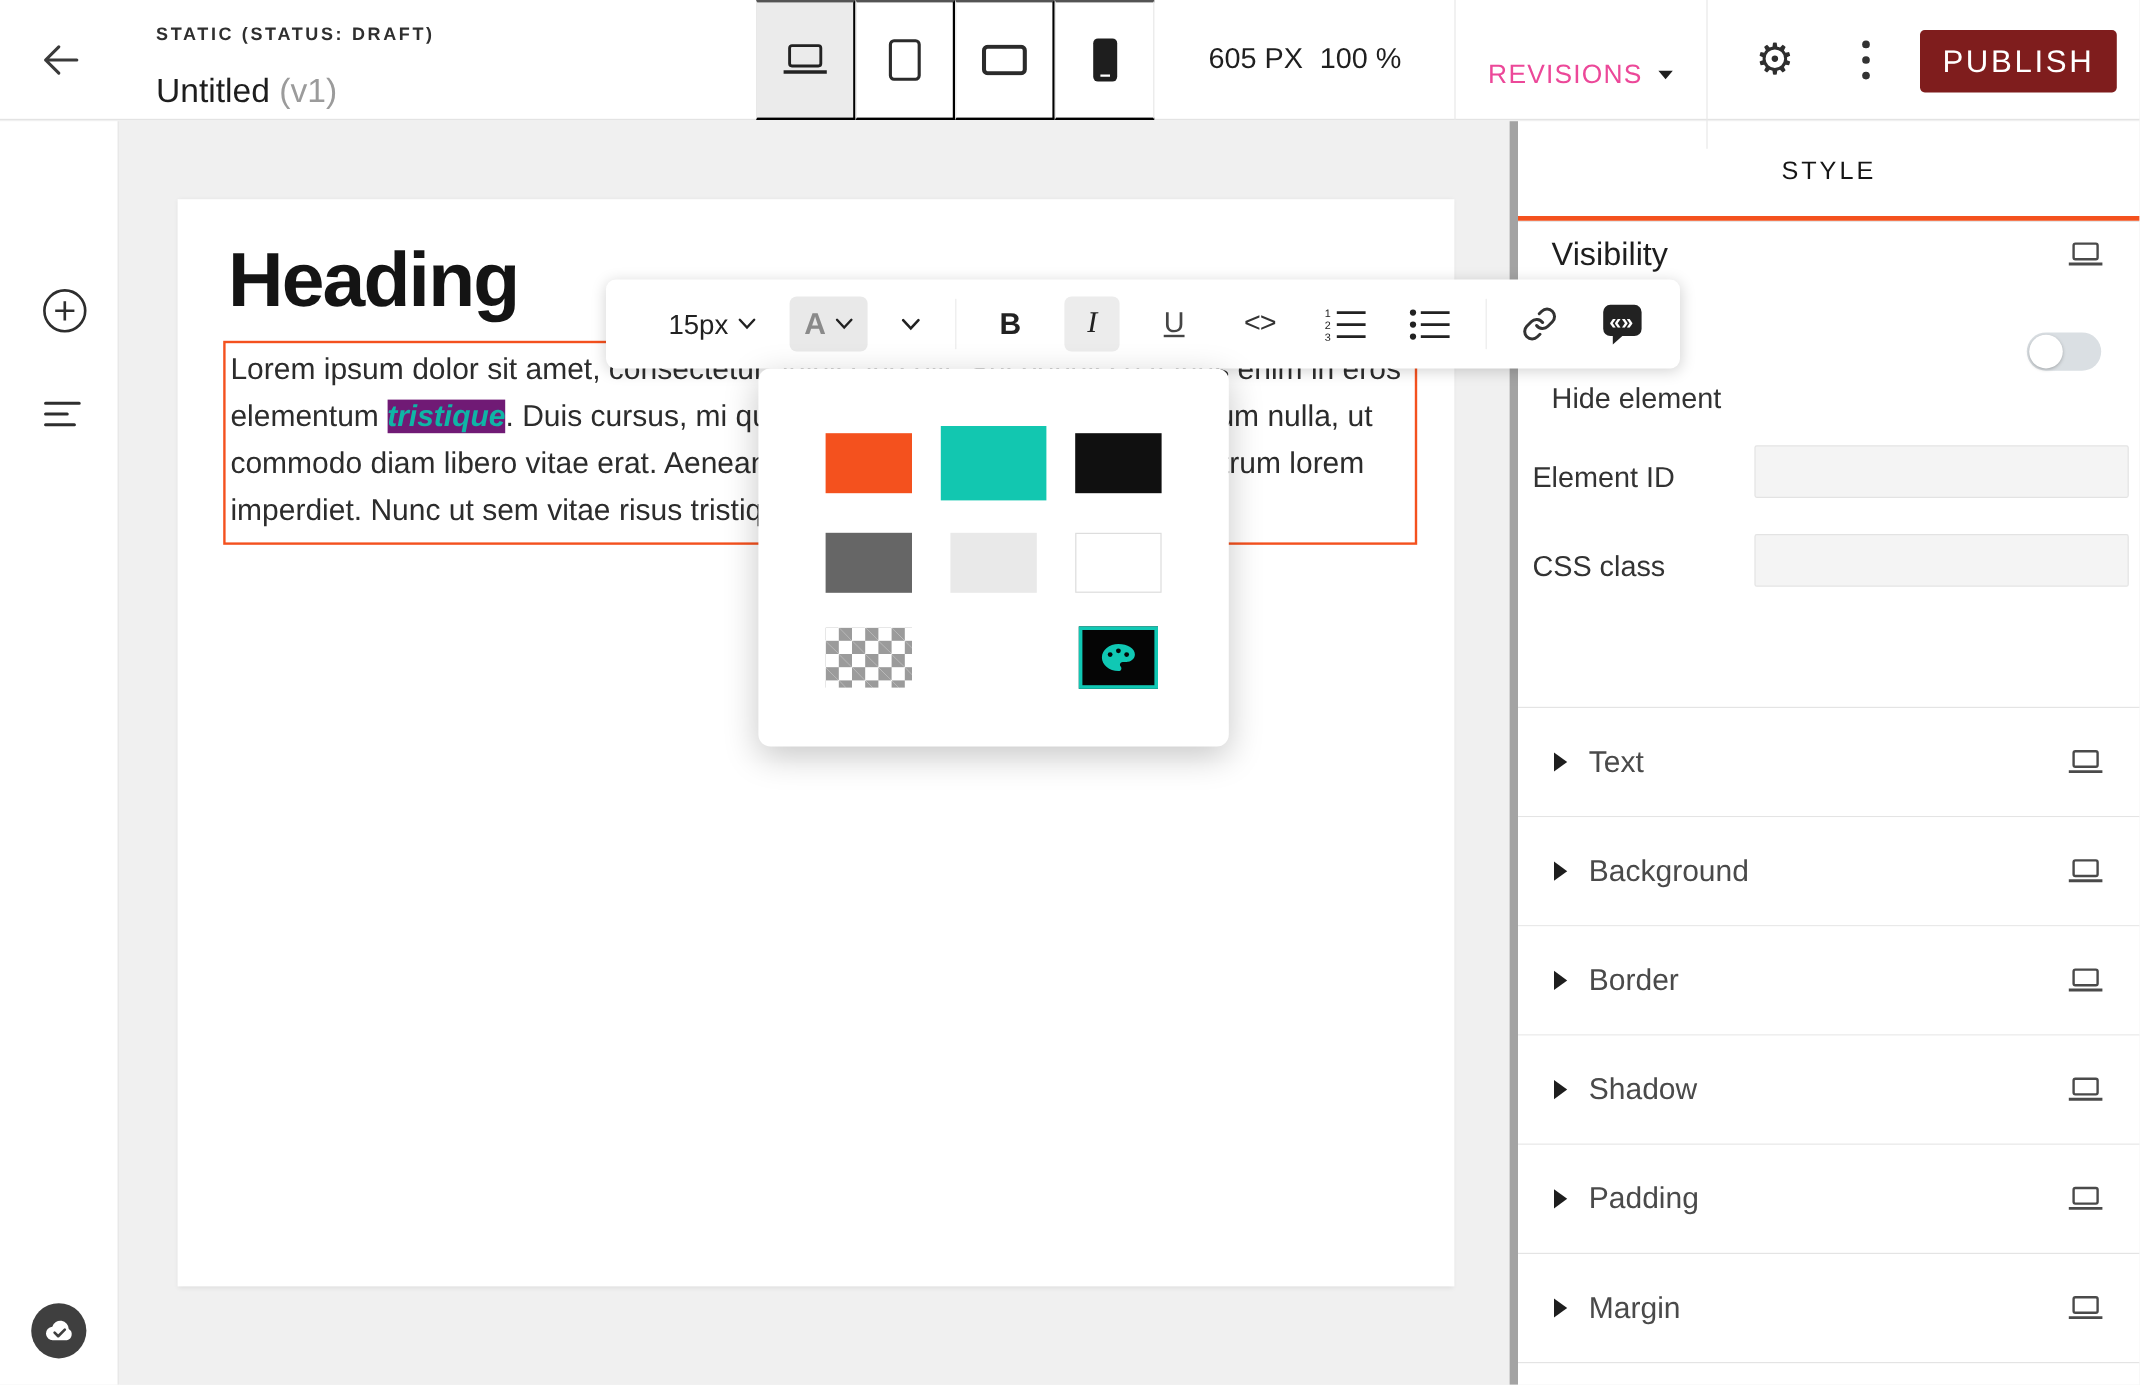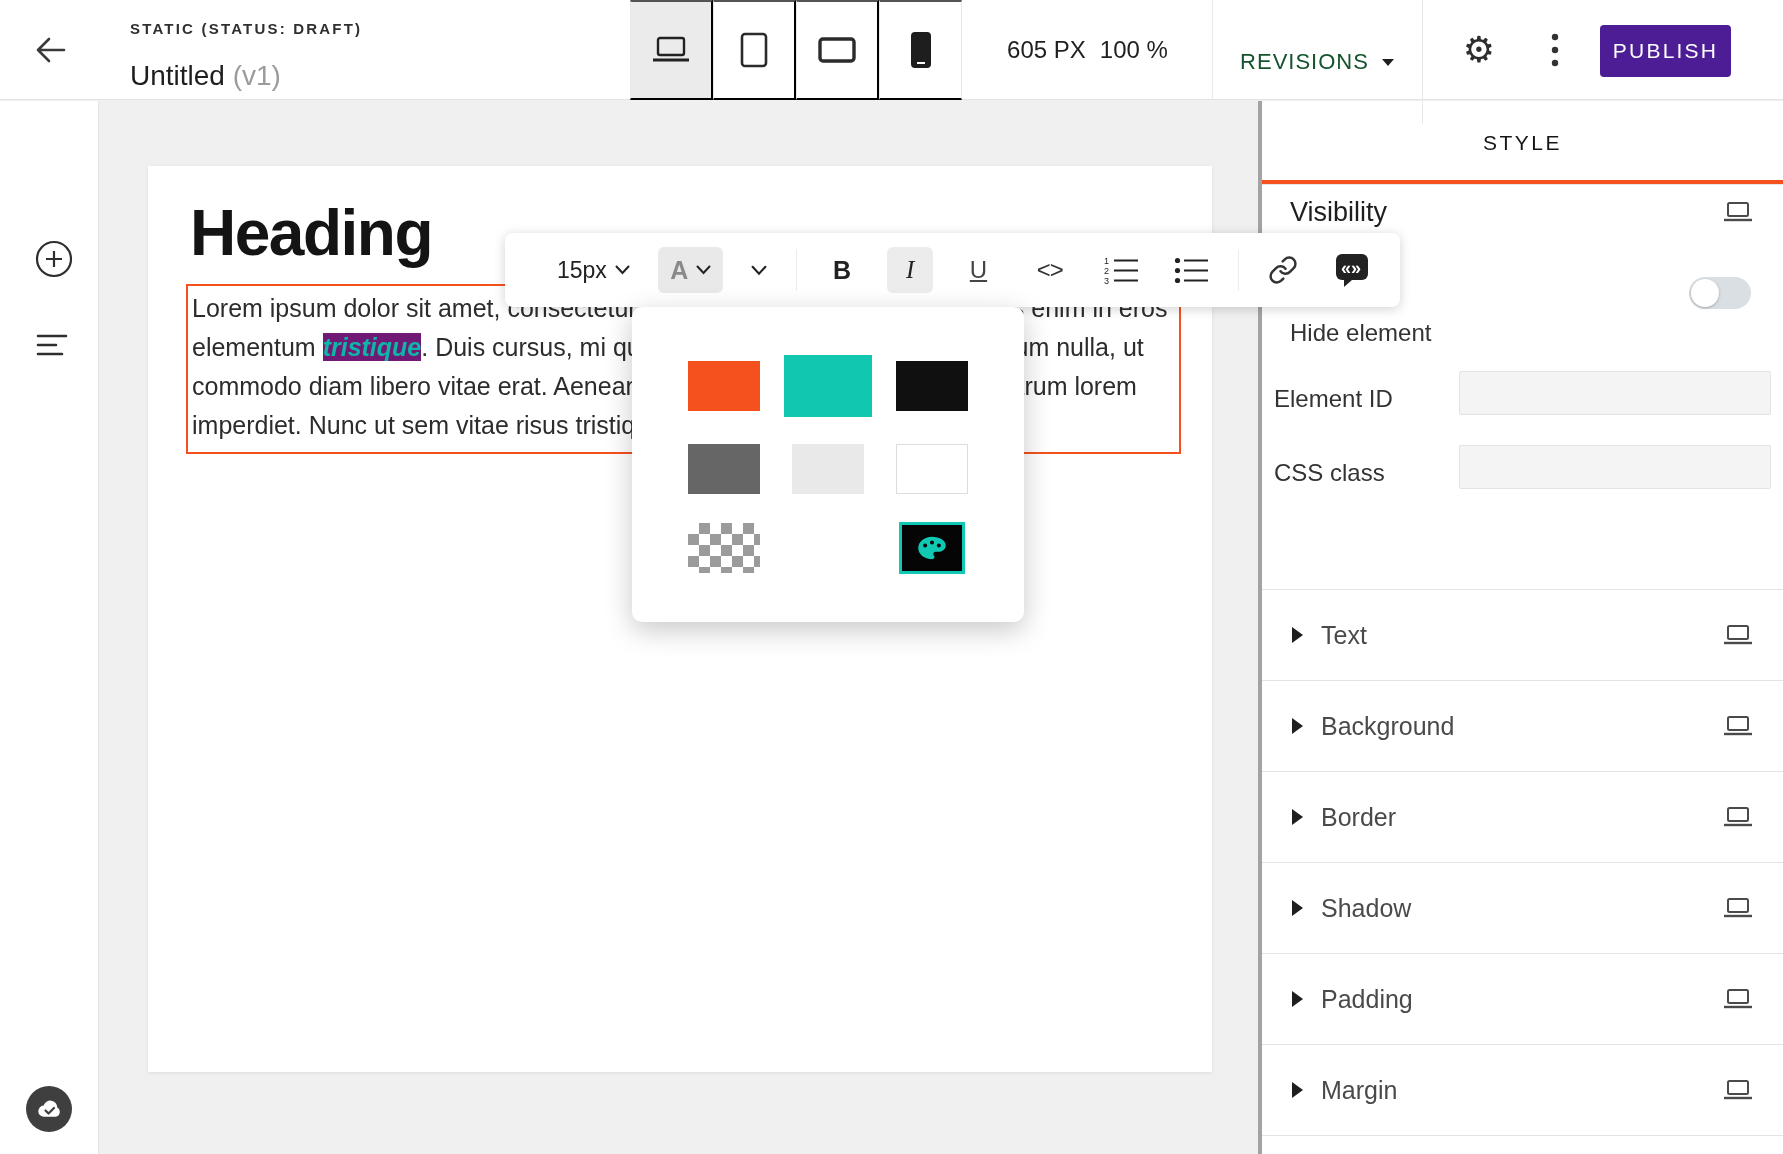--- a/index.html
+++ b/index.html
@@ -11,42 +11,42 @@
   .back-btn { position:absolute; left:28px; top:34px; width:44px; height:32px; background:none; border:none; cursor:pointer; }
   .title-block { position:absolute; left:130px; top:20px; }
   .tb-status { font-size:15px; letter-spacing:2.2px; font-weight:700; color:#2F2F2F; }
   .tb-title { font-size:28px; color:#1E1E1E; margin-top:23px; }
   .tb-title .version { color:#9B9B9B; }
   .device-group { position:absolute; left:630px; top:0; height:100px; display:flex; }
   .device-btn { width:83px; height:100px; display:flex; align-items:center; justify-content:center; border-left:1px solid #E8E8E8; background:#fff; cursor:pointer; }
   .device-btn:last-child { border-right:1px solid #E8E8E8; }
   .device-btn.active { background:#EBEBEB; }
   .zoom-info { position:absolute; left:963px; top:0; width:250px; height:100px; display:flex; align-items:center; justify-content:center; gap:14px; font-size:24px; color:#1F1F1F; border-right:1px solid #E8E8E8; }
-  .revisions { position:absolute; left:1213px; top:0; width:210px; height:124px; display:flex; align-items:center; justify-content:center; gap:12px; font-size:22px; letter-spacing:1px; color:#14532d; border-right:1px solid #E8E8E8; cursor:pointer; background:none; border-top:none; border-bottom:none; border-left:none; }
+  .revisions { position:absolute; left:1213px; top:0; width:210px; height:124px; display:flex; align-items:center; justify-content:center; gap:12px; font-size:22px; letter-spacing:1px; color:#ec4899; border-right:1px solid #E8E8E8; cursor:pointer; background:none; border-top:none; border-bottom:none; border-left:none; }
   .gear-btn { position:absolute; left:1448px; top:0; width:62px; height:100px; background:none; border:none; font-size:36px; color:#2E2E2E; cursor:pointer; }
   .kebab-btn { position:absolute; left:1532px; top:0; width:46px; height:100px; background:none; border:none; cursor:pointer; }
-  .publish-btn { position:absolute; left:1600px; top:25px; width:131px; height:52px; background:#4c1d95; color:#fff; border:none; border-radius:4px; font-size:21px; letter-spacing:2.2px; font-family:inherit; cursor:pointer; }
+  .publish-btn { position:absolute; left:1600px; top:25px; width:164px; height:52px; background:#7f1d1d; color:#fff; border:none; border-radius:4px; font-size:26px; letter-spacing:2.2px; font-family:inherit; cursor:pointer; }
 
   
   .leftrail { position:absolute; left:0; top:101px; width:99px; bottom:0; background:#fff; border-right:1px solid #E3E3E3; z-index:15; }
   .rail-btn { position:absolute; left:28px; width:44px; height:44px; background:none; border:none; cursor:pointer; }
   .rail-add { top:136px; }
   .rail-layers { top:222px; }
   .save-indicator { position:absolute; left:26px; bottom:22px; width:46px; height:46px; border-radius:50%; background:#3F3F3F; display:flex; align-items:center; justify-content:center; }
 
   
   .canvas { position:absolute; left:100px; top:101px; width:1158px; bottom:0; background:#F0F0F0; }
   .page-card { position:absolute; left:48px; top:65px; width:1064px; height:906px; background:#fff; box-shadow:0 1px 4px rgba(0,0,0,0.08); }
   .page-heading { margin:30px 0 14px 42px; font-size:64px; font-weight:700; letter-spacing:-1.5px; color:#141414; }
   .para-box { margin:0 31px 0 38px; border:2px solid #F4511E; padding:3px 4px 7px 4px; }
   .para-box p { margin:0; font-size:25px; line-height:39px; color:#2C2C2C; }
   .hl { color:#0FB5A6; font-style:italic; font-weight:700; background:#701a75; }
 
   
-  .rightpanel { position:absolute; left:1258px; top:101px; width:525px; bottom:0; background:#fff; border-left:4px solid #a3a3a3; z-index:10; }
+  .rightpanel { position:absolute; left:1258px; top:101px; width:525px; bottom:0; background:#fff; border-left:7px solid #a3a3a3; z-index:10; }
   .tabs { display:flex; height:84px; border-bottom:1px solid #E6E6E6; }
   .tab { flex:1; display:flex; align-items:center; justify-content:center; font-size:21px; letter-spacing:2.5px; color:#555; cursor:pointer; background:none; border:none; font-family:inherit; }
   .tab.active { color:#161616; box-shadow:inset 0 -4px 0 #F4511E; }
   .vis-title { position:absolute; left:28px; top:96px; font-size:27px; color:#1E1E1E;text-align:right; }
   .vis-laptop { position:absolute; right:30px; top:100px; }
   .hide-label { position:absolute; left:28px; top:218px; font-size:24px; color:#333; }
   .toggle { position:absolute; right:32px; top:176px; width:62px; height:32px; border-radius:16px; background:#DADFE3; cursor:pointer; }
   .toggle .knob { position:absolute; left:2px; top:2px; width:28px; height:28px; border-radius:50%; background:#fff; box-shadow:0 1px 3px rgba(0,0,0,0.25); }
   .field-label { position:absolute; left:12px; font-size:24px; color:#333; }
   .lbl-eid { top:284px; }

